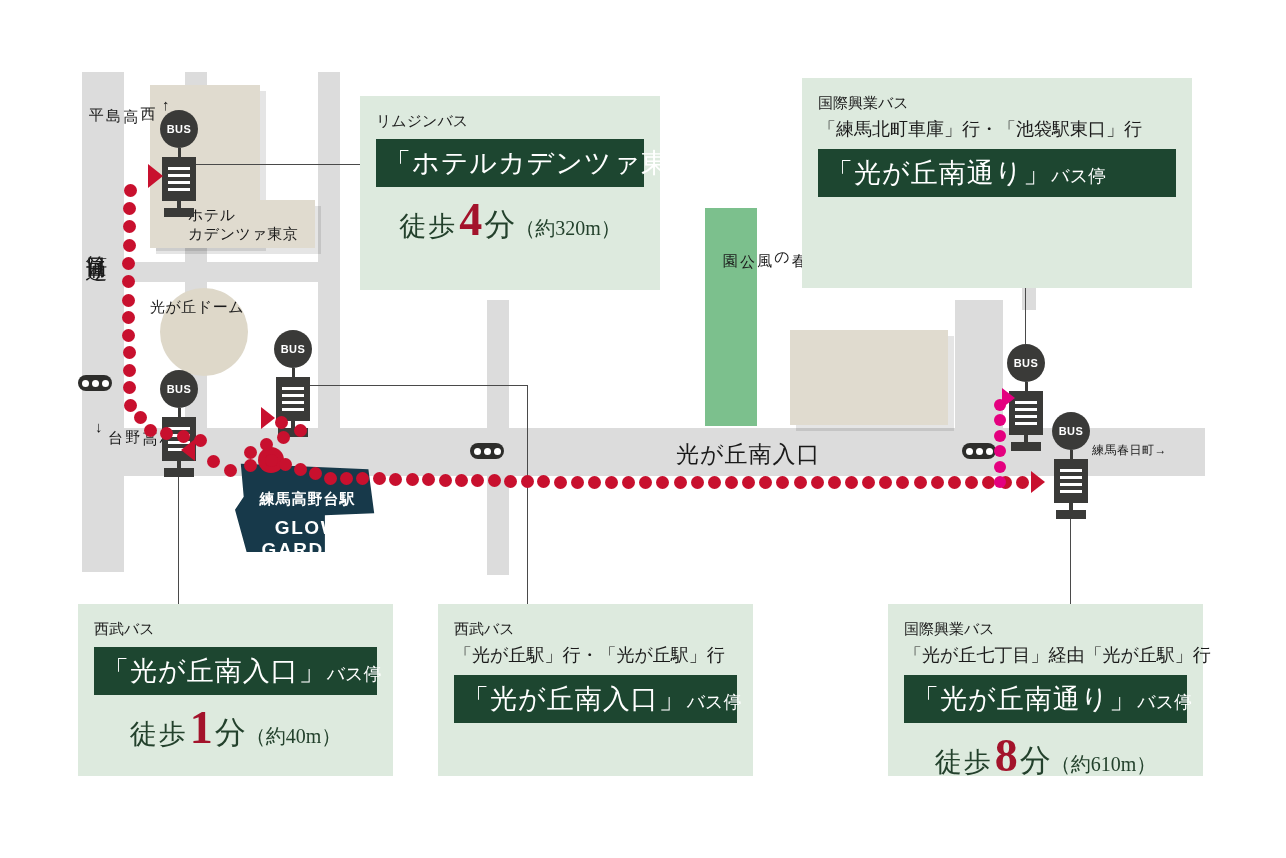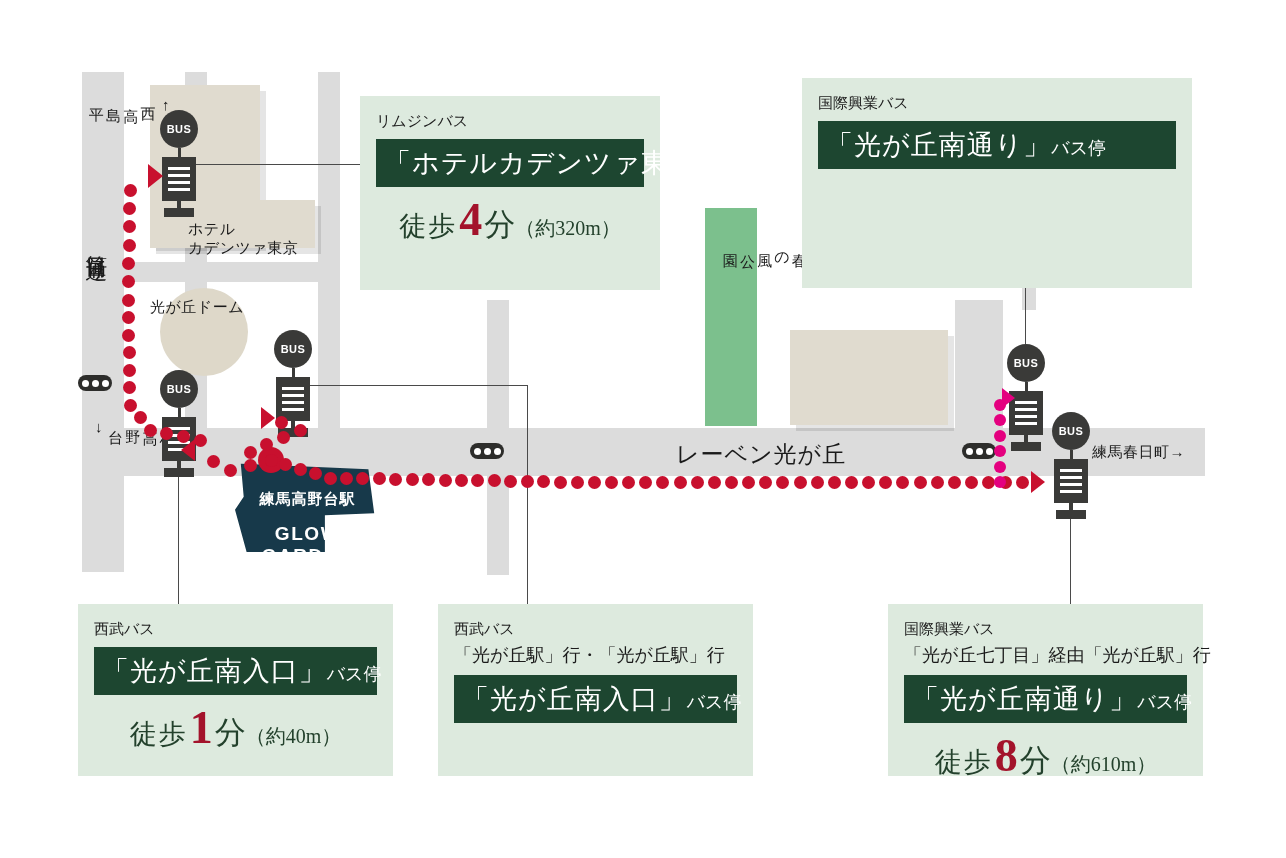--- a/index.html
+++ b/index.html
@@ -20,21 +20,21 @@
 
   .maplabel{position:absolute;color:#1a1a1a;font-family:"Liberation Sans","DejaVu Sans",sans-serif;
             font-size:15px;line-height:1.25;letter-spacing:.5px;white-space:pre;}
   .vlabel{position:absolute;color:#1a1a1a;font-family:"Liberation Sans","DejaVu Sans",sans-serif;
           writing-mode:vertical-rl;text-orientation:upright;white-space:pre;line-height:1.15;}
 
   
   .site{position:absolute;background:#17394a;}
   .sitetext{position:absolute;color:#fff;text-align:center;font-family:"Liberation Sans","DejaVu Sans",sans-serif;}
   .sitetext .jp{font-size:15px;letter-spacing:1px;display:block;font-weight:700;}
-  .sitetext .en{font-size:19px;letter-spacing:1.6px;display:block;font-weight:700;margin-top:14px;}
+  .sitetext .en{font-size:19px;letter-spacing:1.6px;display:block;font-weight:700;margin-top:8px;}
 
   
   .busstop{position:absolute;width:46px;}
   .busstop .circle{width:38px;height:38px;border-radius:50%;background:#3a3a38;margin:0 auto;
       color:#fff;font-family:"Liberation Sans","DejaVu Sans",sans-serif;font-size:11px;font-weight:700;
       display:flex;align-items:center;justify-content:center;letter-spacing:.5px;}
   .busstop .neck{width:3px;height:9px;background:#3a3a38;margin:0 auto;}
   .busstop .board{width:34px;height:44px;background:#3a3a38;margin:0 auto;
       display:flex;flex-direction:column;justify-content:center;align-items:center;gap:4px;padding:4px 0;box-sizing:border-box;}
   .busstop .board i{display:block;width:22px;height:3px;background:#fff;}
@@ -104,30 +104,30 @@
 高
 島
 平</div>
     <div class="vlabel" style="left:84px;top:238px;font-size:22px;letter-spacing:2px;">笹目通り</div>
     <div class="vlabel" style="left:90px;top:418px;font-size:15px;">練
 馬
 高
 野
 台
 ↓</div>
-    <div class="maplabel" style="left:188px;top:220px;">ホテル
+    <div class="maplabel" style="left:188px;top:206px;">ホテル
 カデンツァ東京</div>
     <div class="maplabel" style="left:150px;top:298px;">光が丘ドーム</div>
     <div class="vlabel" style="left:722px;top:242px;font-size:15px;">春
 の
 風
 公
 園</div>
-    <div class="maplabel" style="left:676px;top:440px;font-size:23px;letter-spacing:1px;">レーベン光が丘</div>
-    <div class="maplabel" style="left:1092px;top:443px;font-size:15px;">練馬春日町→</div>
+    <div class="maplabel" style="left:676px;top:440px;font-size:23px;letter-spacing:1px;">光が丘南入口</div>
+    <div class="maplabel" style="left:1092px;top:443px;font-size:12px;">練馬春日町→</div>
 
     <div class="signal" style="left:78px;top:375px;">
       <span></span>
         <span></span>
         <span></span>
     </div>
     <div class="signal" style="left:470px;top:443px;">
       <span></span>
         <span></span>
         <span></span>
@@ -305,20 +305,21 @@
     <div class="stop">
       <span class="big">「ホテルカデンツァ東京」</span><span class="sm"></span>
     </div>
     <div class="walk">
       <span class="w">徒歩</span><span class="num">4</span><span class="min">分</span><span class="dist">（約320m）</span>
     </div>
   </div>
 
   <div class="box" style="left:802px;top:78px;width:390px;height:210px;">
     <div class="op">国際興業バス</div>
+    <div class="dest">「練馬北町車庫」行・「池袋駅東口」行</div>
     <div class="stop">
       <span class="big">「光が丘南通り」</span><span class="sm">バス停</span>
     </div>
   </div>
 
   <div class="box" style="left:78px;top:604px;width:315px;height:172px;">
     <div class="op">西武バス</div>
     <div class="stop">
       <span class="big">「光が丘南入口」</span><span class="sm">バス停</span>
     </div>

